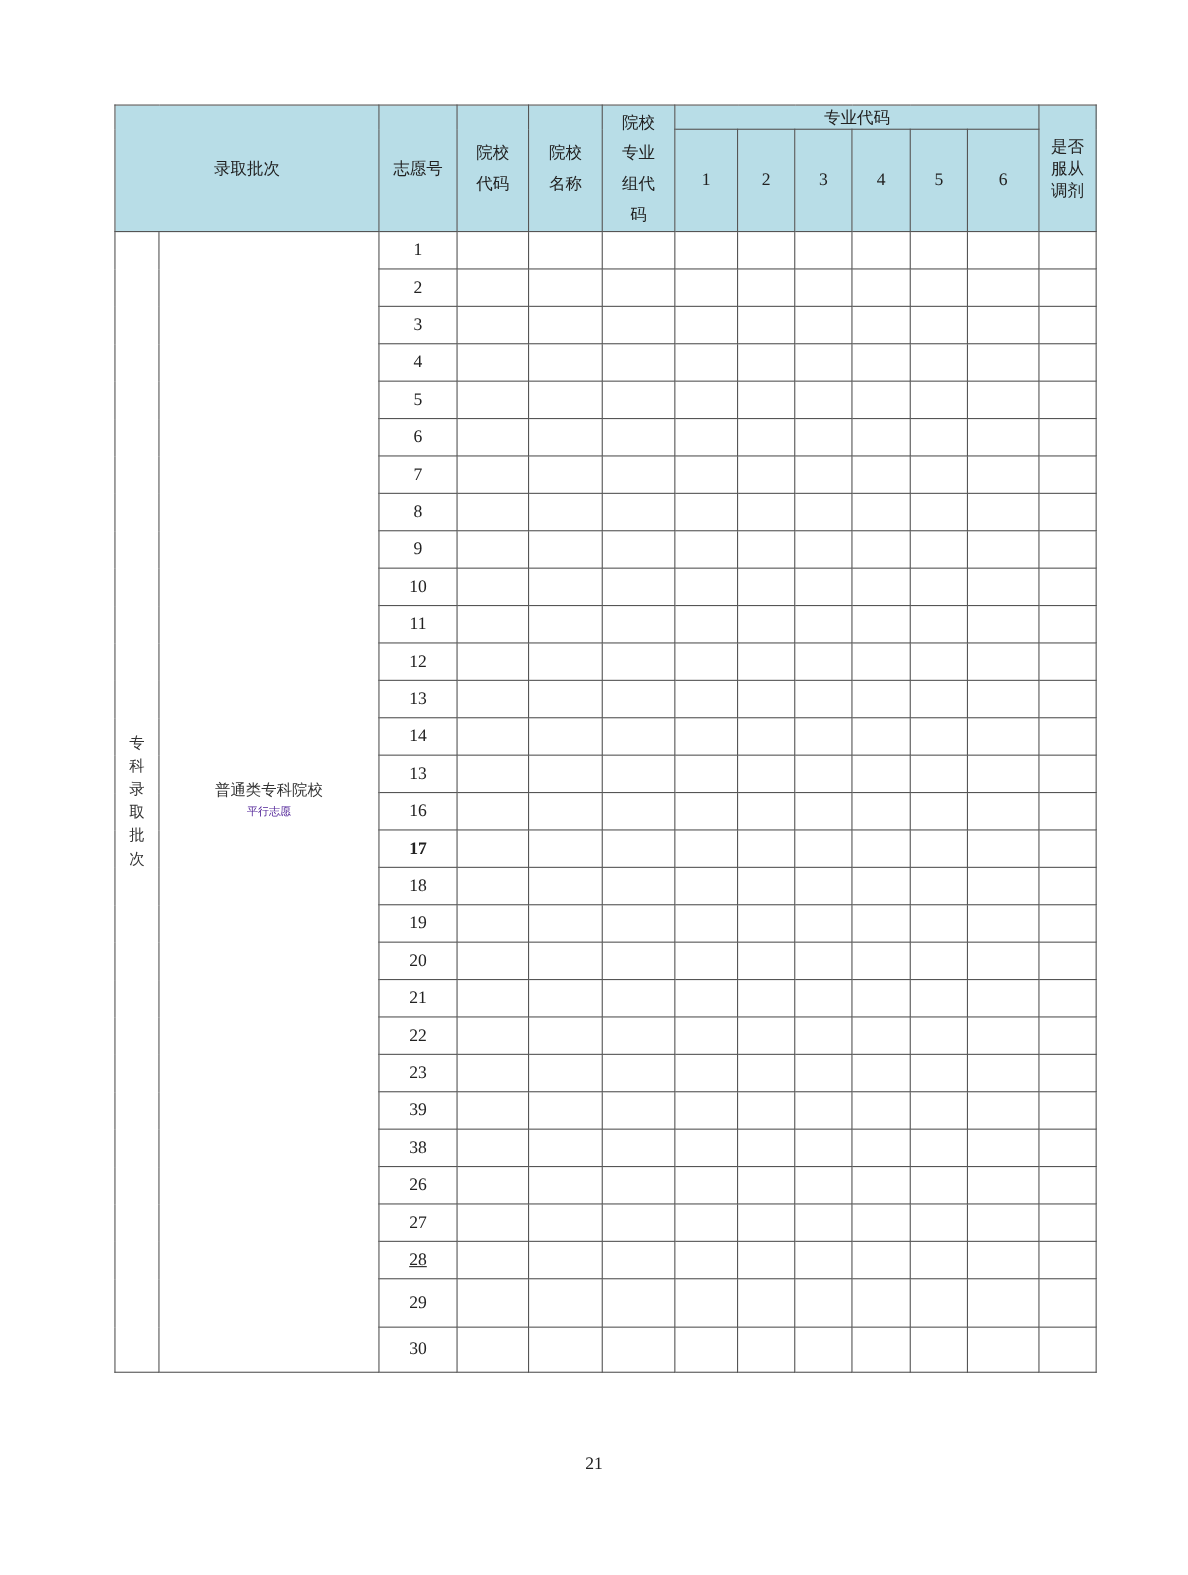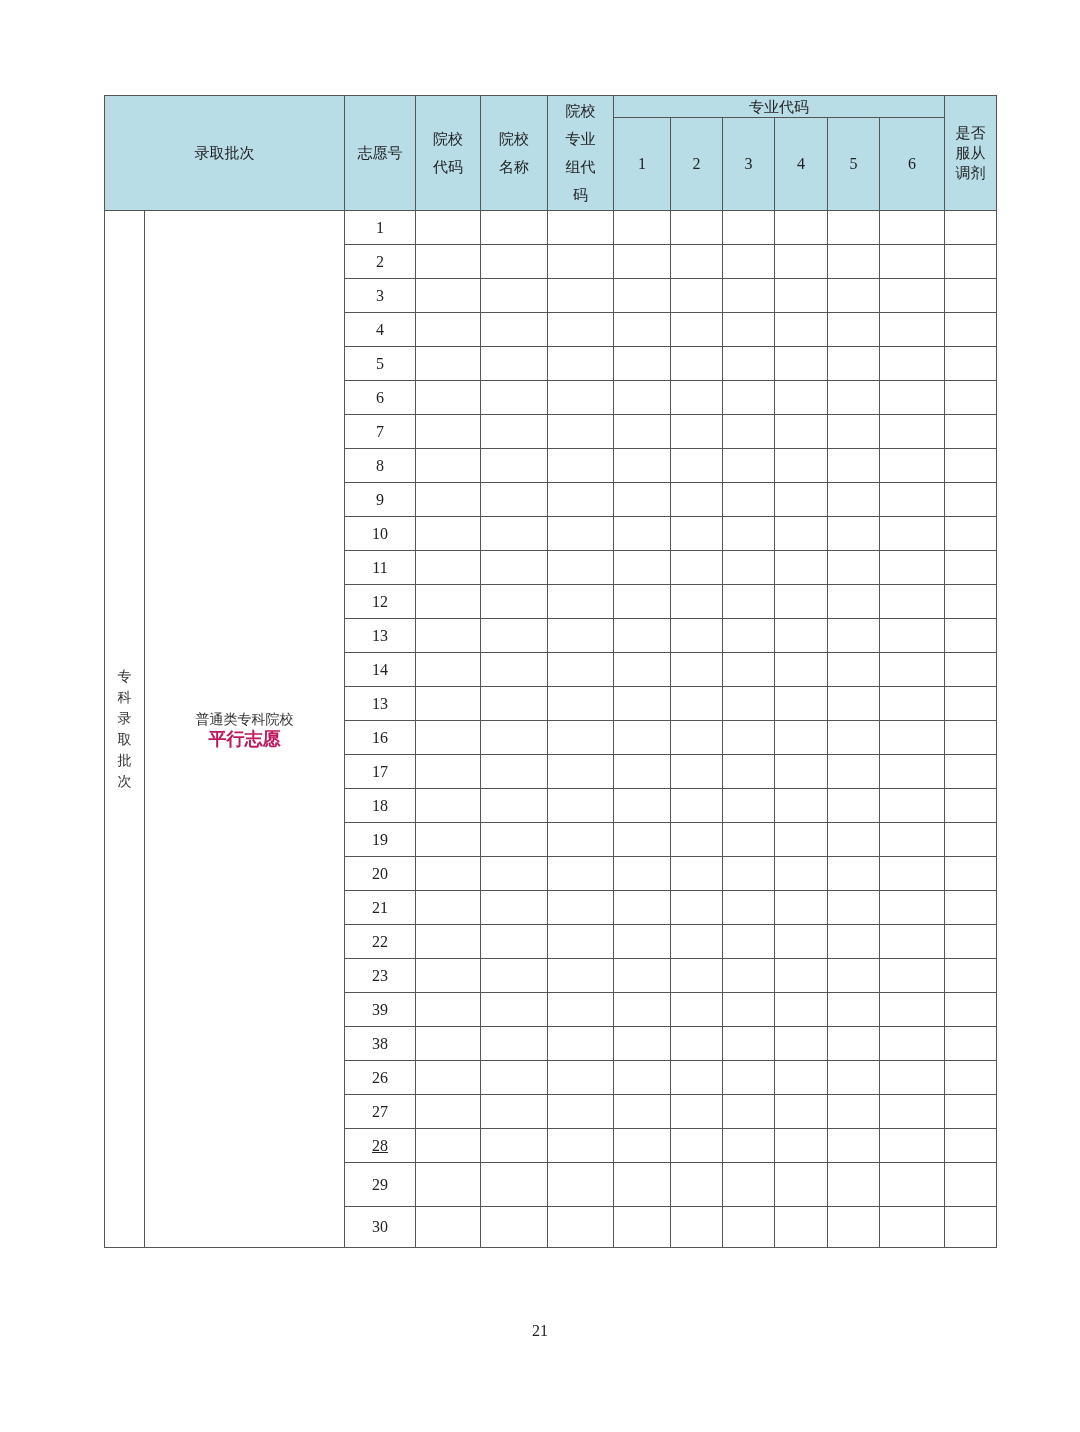--- a/index.html
+++ b/index.html
@@ -5,21 +5,21 @@
   html, body { margin:0; padding:0; background:#ffffff; }
   body { width:1080px; height:1432px; position:relative; font-family:"DejaVu Serif","Liberation Serif",serif; color:#222; }
   table.form { position:absolute; left:104px; top:95px; border-collapse:collapse; table-layout:fixed; }
   table.form td, table.form th { border:1.5px solid #555; padding:0; text-align:center; vertical-align:middle; }
   th { background:#b8dde7; font-weight:normal; font-family:"DejaVu Sans","Liberation Sans",sans-serif; font-size:15px; color:#222; line-height:28px; }
   th.num { font-family:"Liberation Serif","DejaVu Serif",serif; font-size:16px; }
   td.idx { font-family:"Liberation Serif","DejaVu Serif",serif; font-size:16px; }
   td.batch { font-family:"DejaVu Serif","Liberation Serif",serif; font-size:14px; line-height:21px; color:#333; }
   td.batch span { display:block; }
   td.type { font-size:14px; line-height:20px; color:#333; }
-  td.type .bold { font-weight:bold; font-family:"DejaVu Sans","Liberation Sans",sans-serif; font-size:18px; color:#be185d; }
+  td.type .bold { font-weight:normal; font-family:"DejaVu Sans","Liberation Sans",sans-serif; font-size:10px; color:#4c1d95; }
   td.cell { background:#fff; }
   .page-num { position:absolute; top:1322px; left:0; width:1080px; text-align:center; font-family:"Liberation Serif","DejaVu Serif",serif; font-size:16px; color:#222; }
   .th-compact { line-height:20px; }
 </style>
 </head>
 <body>
 
 <table class="form">
   <colgroup>
     <col style="width:40px">
@@ -284,21 +284,21 @@
         <td class="cell"></td>
         <td class="cell"></td>
         <td class="cell"></td>
         <td class="cell"></td>
         <td class="cell"></td>
         <td class="cell"></td>
         <td class="cell"></td>
         <td class="cell"></td>
         <td class="cell"></td>
       </tr>
-      <tr style="height: 34px;">
+      <tr style="height: 34px; font-weight: bold;">
         <td class="idx">17</td>
         <td class="cell"></td>
         <td class="cell"></td>
         <td class="cell"></td>
         <td class="cell"></td>
         <td class="cell"></td>
         <td class="cell"></td>
         <td class="cell"></td>
         <td class="cell"></td>
         <td class="cell"></td>

